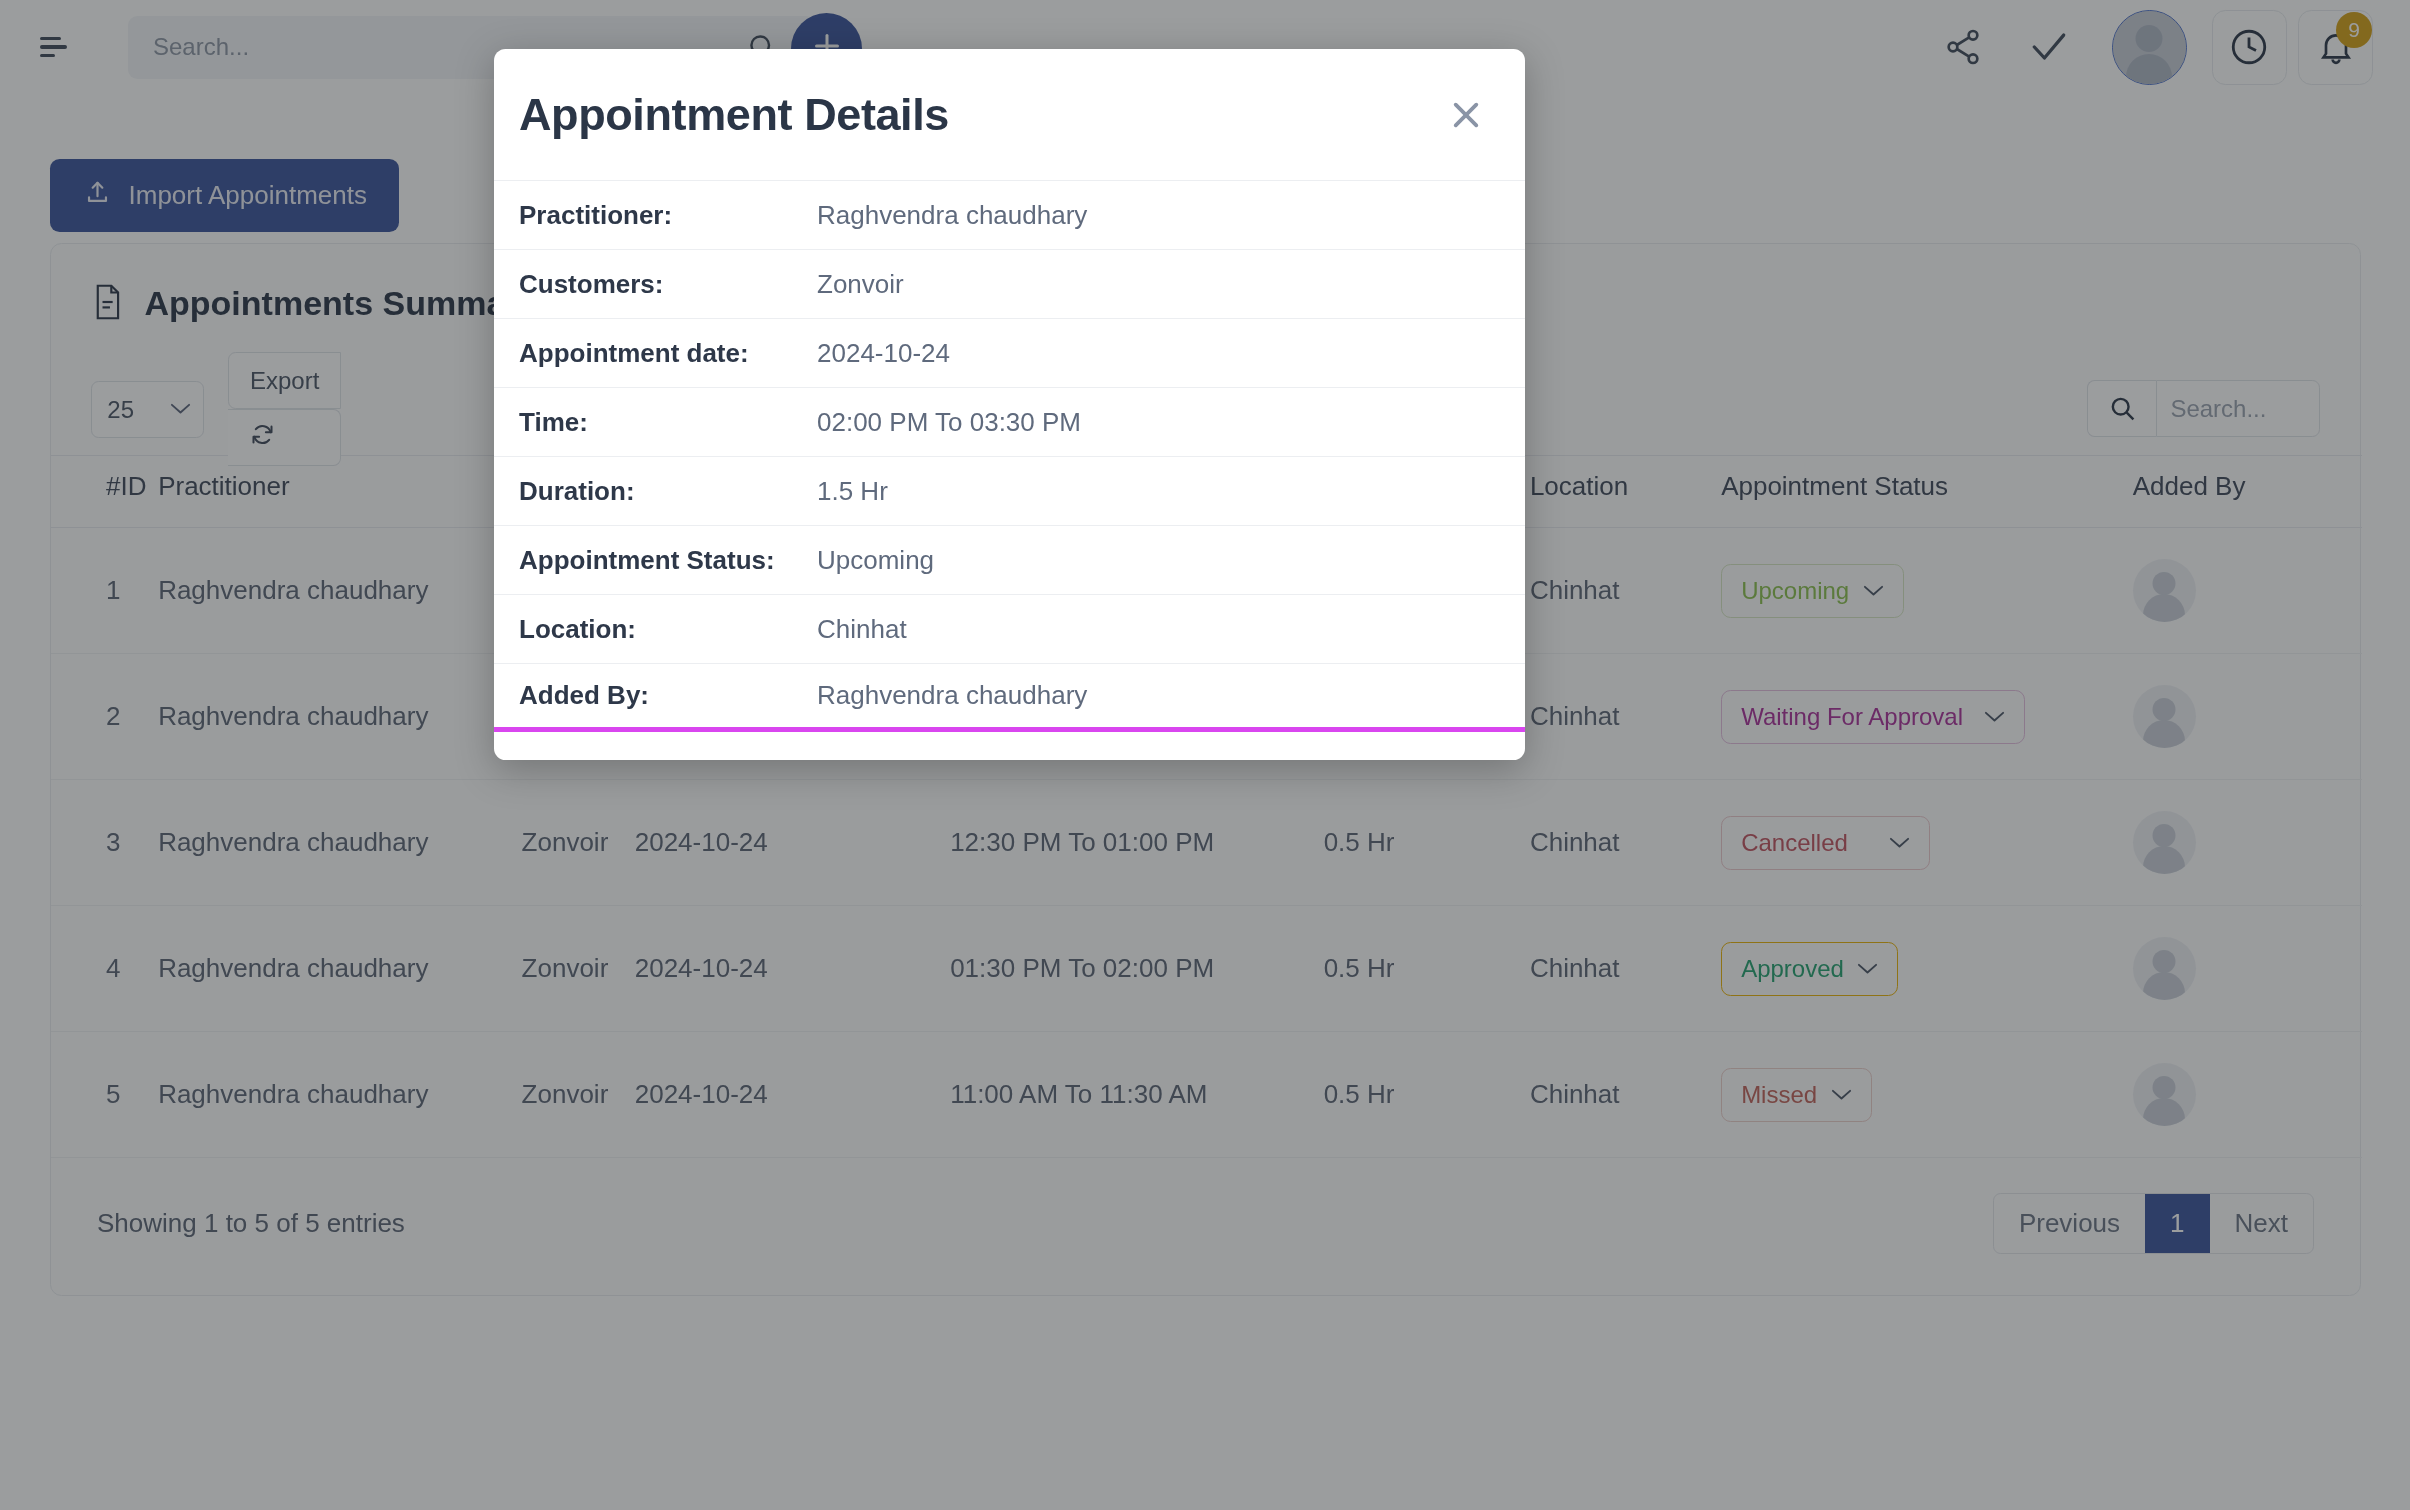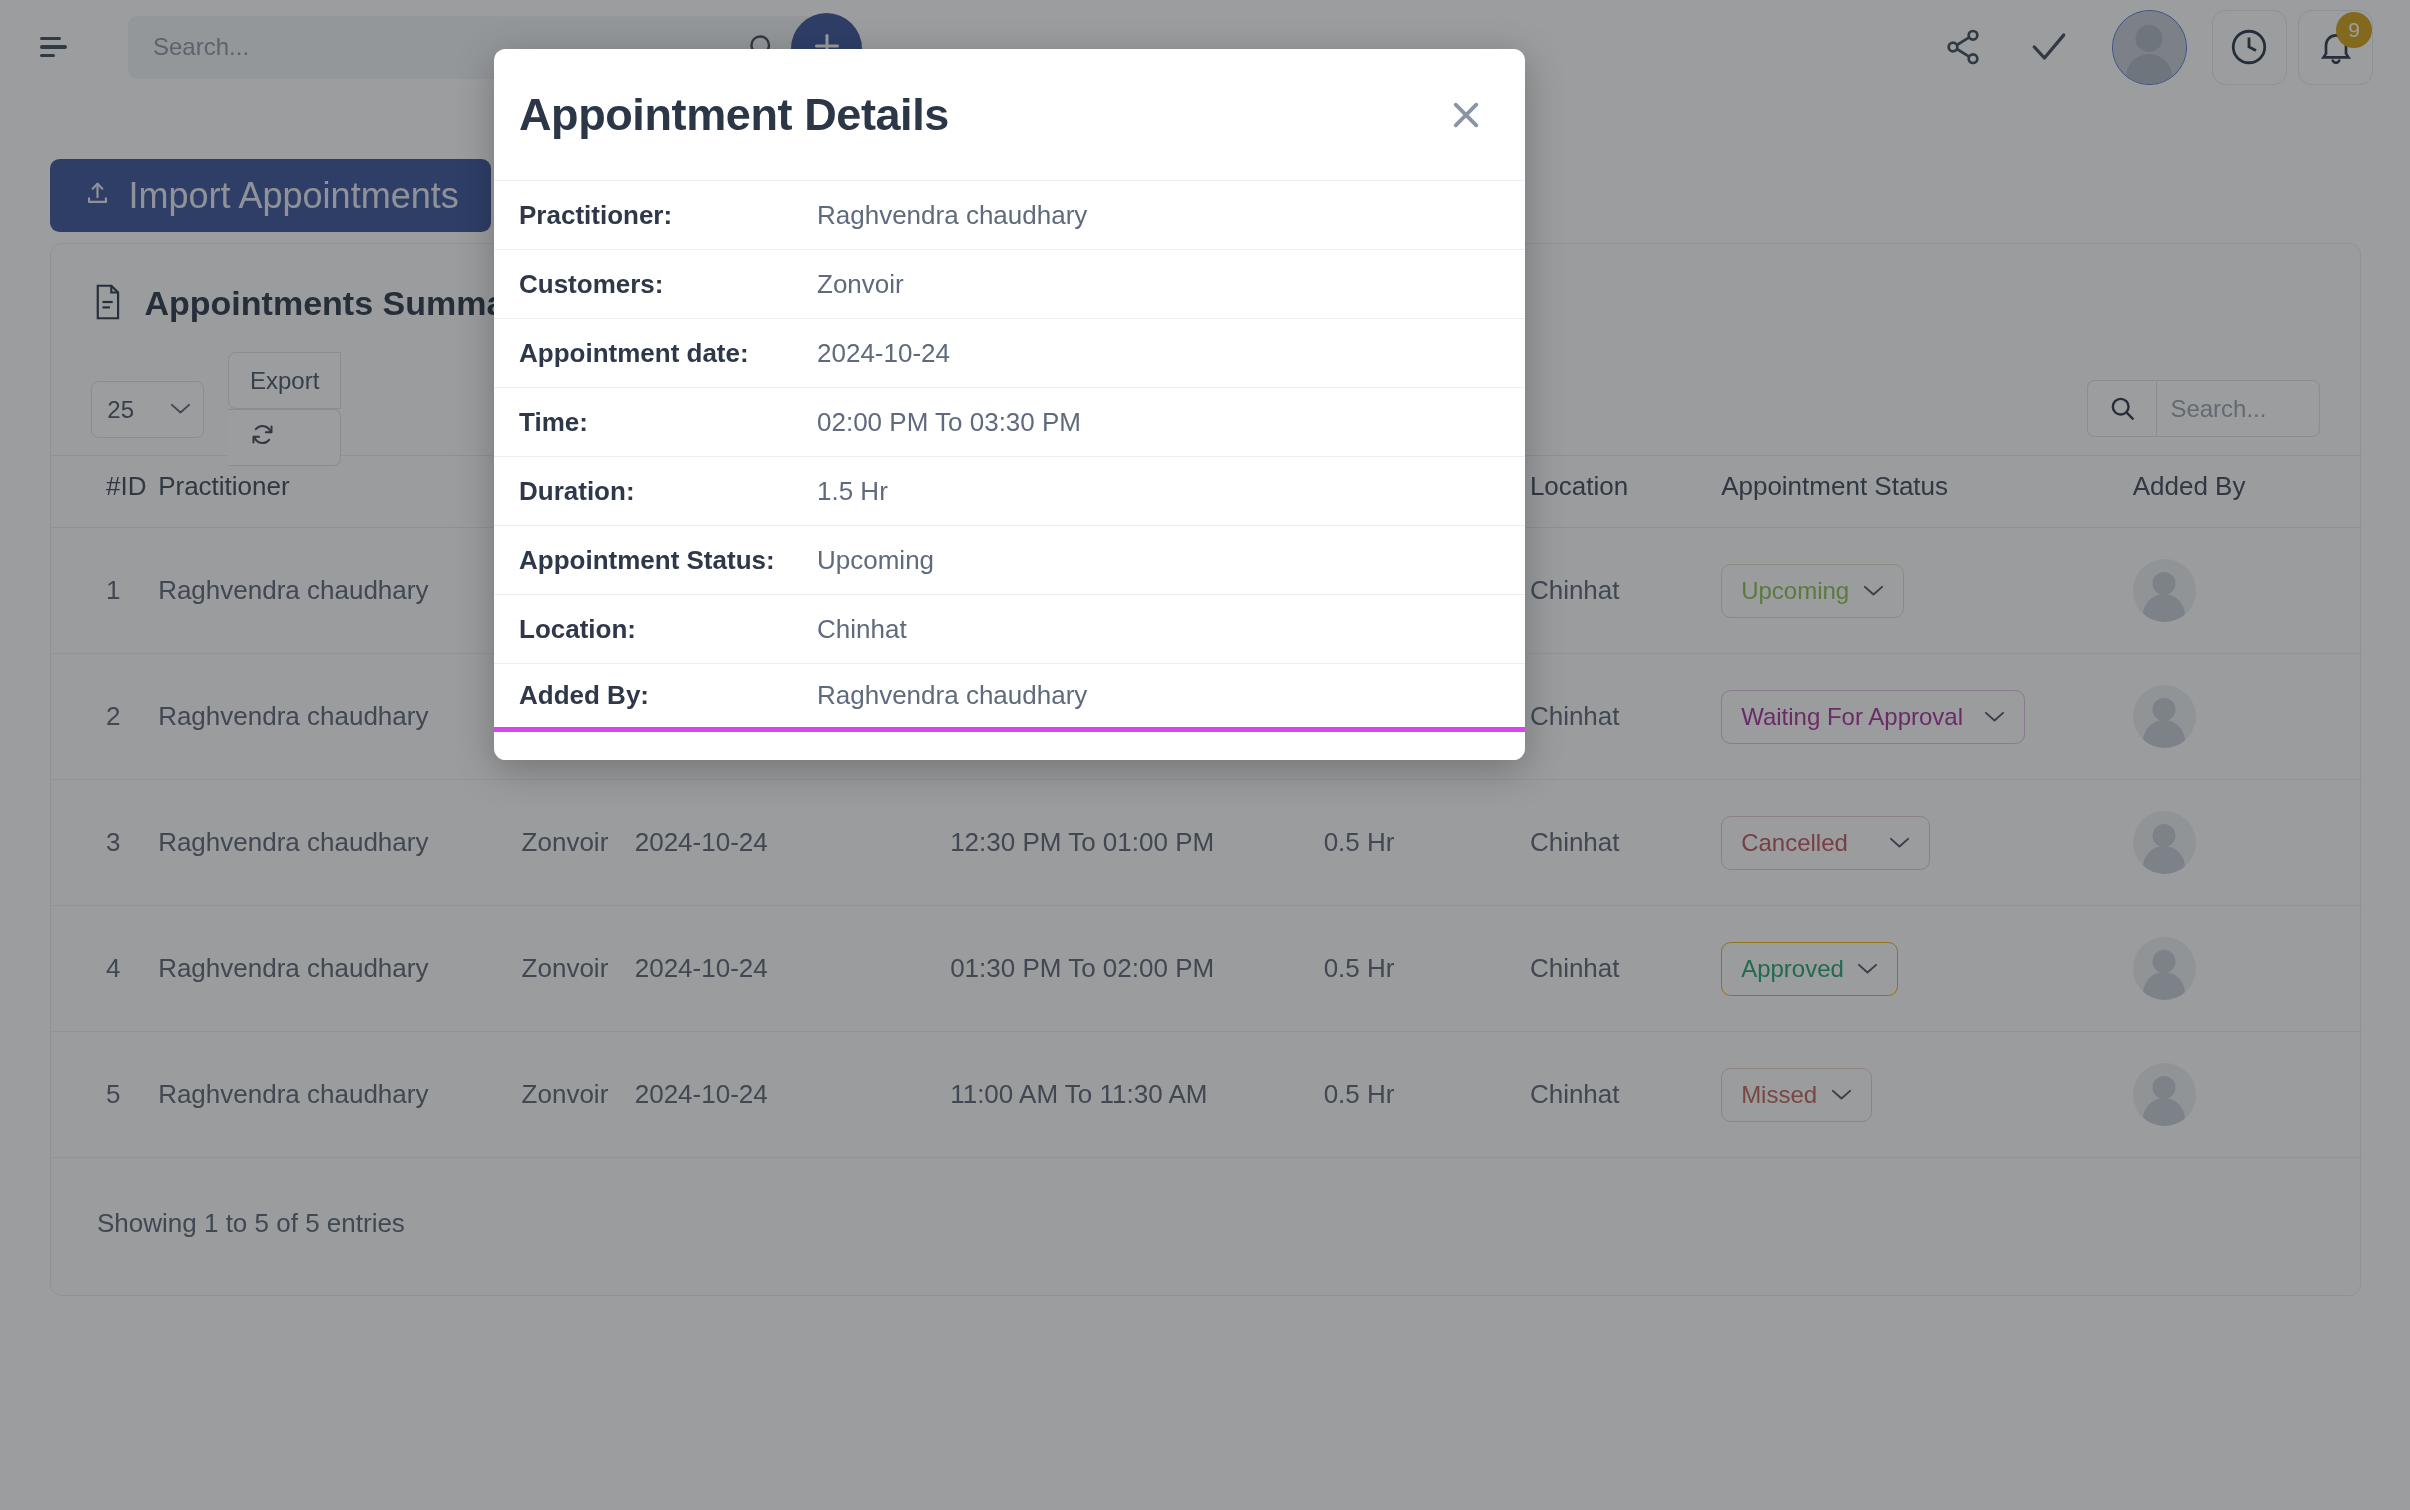--- a/index.html
+++ b/index.html
@@ -96,21 +96,21 @@
   
   .content { position: absolute; left: 0; top: 94px; width: 2411px; bottom: 0;
              background: #ffffff; }
 
   .import-btn {
     position: absolute; left: 50px; top: 65px;
     height: 73px; padding: 0 32.5px;
     background: #3a539b; color: #e9ecf5;
     border-radius: 9.6px; border: 0;
     display: flex; align-items: center; gap: 17px;
-    font-size: 36px; font-family: "Liberation Sans", sans-serif;
+    font-size: 26px; font-family: "Liberation Sans", sans-serif;
   }
 
   .card {
     position: absolute; left: 50px; top: 149px; width: 2311px; height: 1053px;
     background: #fdfdfe; border: 1px solid #e9ecef; border-radius: 11.5px;
   }
   .card-head {
     height: 119px; display: flex; align-items: center; padding: 0 40px;
     gap: 21px;
   }
@@ -503,20 +503,25 @@
             </td>
             <td>
               <div class="mini-avatar"></div>
             </td>
           </tr>
         </tbody>
       </table>
 
       <div class="card-foot">
         <div class="entries-text">Showing 1 to 5 of 5 entries</div>
+        <div class="pager">
+          <div>Previous</div>
+          <div class="active">1</div>
+          <div>Next</div>
+        </div>
       </div>
 
     </div>
   </div>
 
   <div class="dim-layer"></div>
 
   <div class="modal">
     <div class="modal-head">
       <div class="modal-title">Appointment Details</div>

